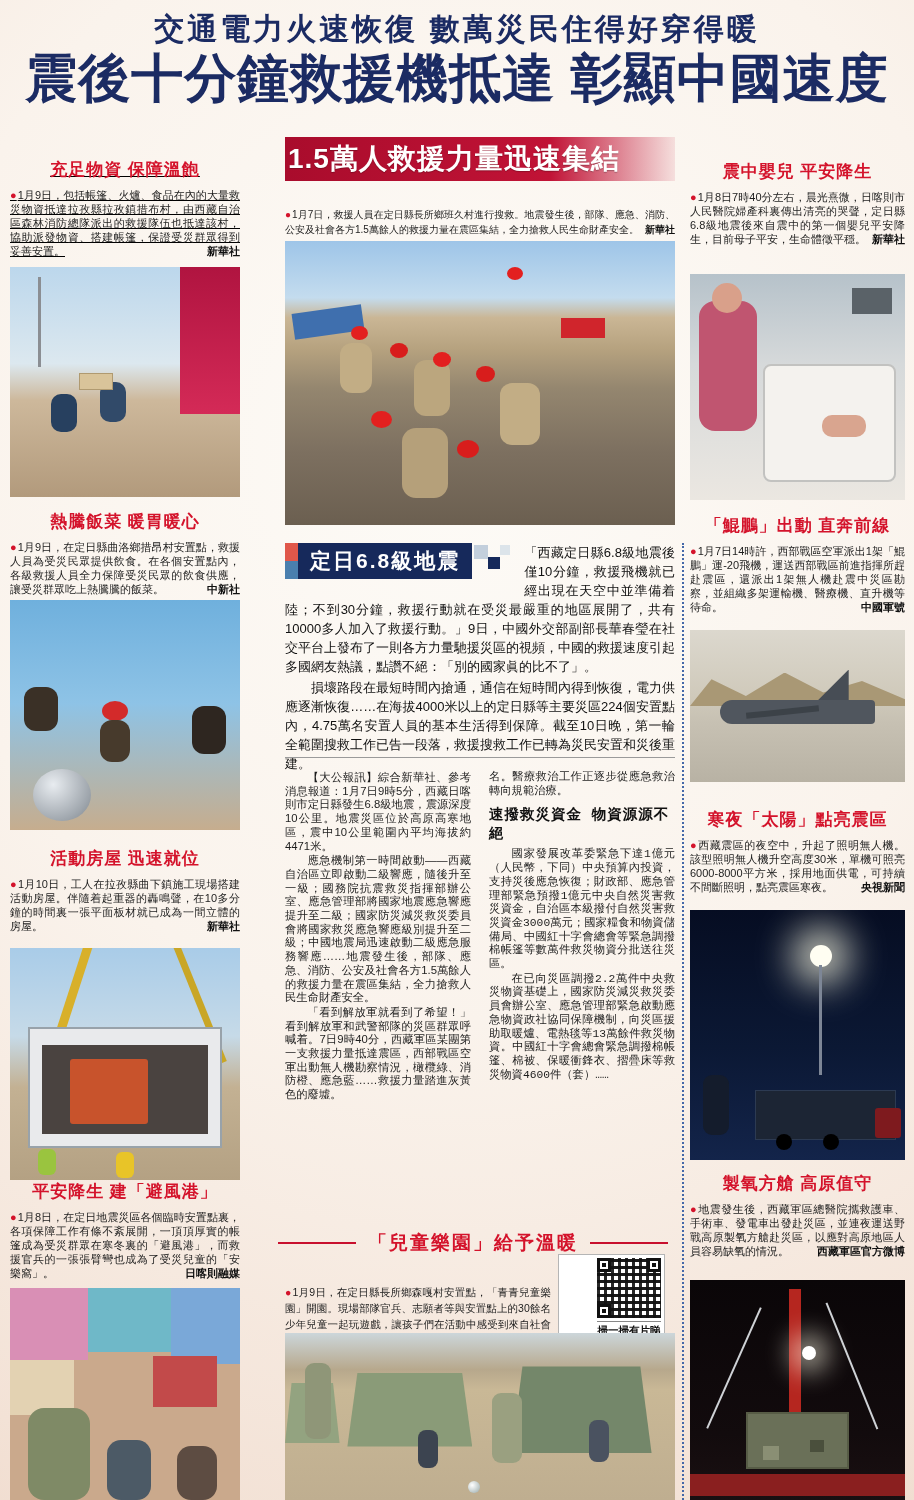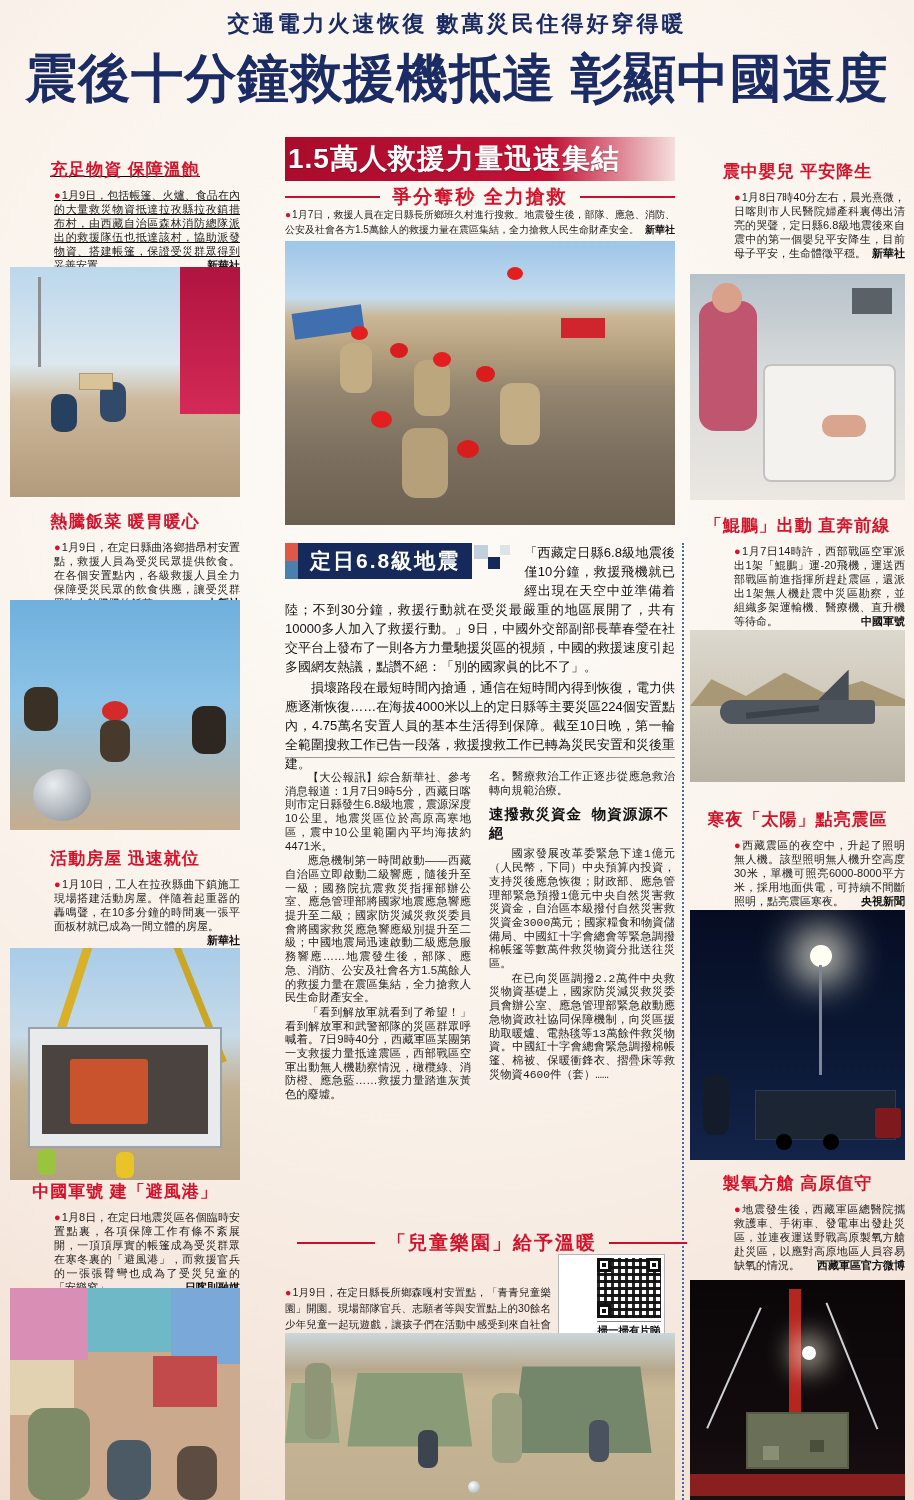--- a/index.html
+++ b/index.html
@@ -3,32 +3,32 @@
 <meta charset="utf-8">
 <style>
   * { margin:0; padding:0; box-sizing:border-box; }
   html,body { background:#ded2c6; }
   body { font-family:"Liberation Sans", sans-serif; }
   #page{ position:relative; width:914px; height:1500px; margin:0 auto; overflow:hidden;
          background: radial-gradient(ellipse 130% 85% at 50% 30%, #fdfbf7 0%, #faf3ec 45%, #f3e2d6 85%, #eed8ca 100%); }
 
   
   .kicker{ position:absolute; top:9px; left:0; width:100%; text-align:center;
-           font-size:22px; font-weight:bold; color:#1b2b63; letter-spacing:3px;}
+           font-size:30px; font-weight:bold; color:#1b2b63; letter-spacing:3px;}
   .headline{ position:absolute; top:44px; left:0; width:100%; text-align:center;
              font-size:52px; font-weight:bold; color:#1b2b63; letter-spacing:1px;}
   .banner{ position:absolute; left:285px; top:137px; width:390px; height:44px;
            background:linear-gradient(90deg,#a90c2c 0%,#c11336 68%, rgba(193,19,54,0.10) 100%);
            color:#fff; font-size:28px; font-weight:bold; line-height:44px; letter-spacing:1px; padding-left:3px;
            text-shadow:0 1px 1px rgba(0,0,0,.25);}
 
   
   .article{ position:absolute; }
   .art-title{ font-size:17px; font-weight:bold; color:#d4132b; text-align:center; letter-spacing:1px; }
-  .article p{ margin-top:8px;margin-left:44px; }
+  .article p{ margin-top:8px; }
   .body-txt{ font-size:11px; line-height:13.9px; text-align:justify; color:#1d1d1d; }
   .bullet{ color:#d4132b; margin-right:1px; }
   .credit{ float:right; font-weight:bold; color:#101010; margin-left:6px; }
 
   
   .sec-head{ position:absolute; display:flex; align-items:center; gap:12px; }
   .sec-title{ color:#d4132b; font-weight:bold; font-size:19px; letter-spacing:2px; white-space:nowrap; }
   .rule{ flex:1; height:2px; background:#c8102e; }
   .intro-txt{ font-size:10px; line-height:15px; text-align:justify; color:#1d1d1d; }
   .quake-block{ position:absolute; }
@@ -109,39 +109,34 @@
     <div class="s" style="left:24%;top:-6%;width:9px;height:60%;background:#d8b02a;transform:rotate(18deg);"></div>
     <div class="s" style="right:16%;top:-4%;width:7px;height:55%;background:#c9a626;transform:rotate(-22deg);"></div>
     <div class="s" style="left:8%;top:34%;width:84%;height:52%;background:#e9eaec;border:2px solid #98a2aa;"></div>
     <div class="s" style="left:14%;top:42%;width:72%;height:38%;background:#4a4340;"></div>
     <div class="s" style="left:26%;top:48%;width:34%;height:28%;background:#c8532c;border-radius:3px;"></div>
     <div class="s dot" style="left:12%;bottom:2%;width:18px;height:26px;background:#9ac43f;border-radius:6px;"></div>
     <div class="s dot" style="left:46%;bottom:1%;width:18px;height:26px;background:#e8c428;border-radius:6px;"></div>
   </div>
 
   <section class="article" style="left:10px; top:1180px; width:230px;">
-    <h2 class="art-title">中國軍號 建「避風港」</h2>
+    <h2 class="art-title">平安降生 建「避風港」</h2>
     <p class="body-txt"><span class="bullet">●</span><span>1月8日，在定日地震災區各個臨時安置點裏，各項保障工作有條不紊展開，一頂頂厚實的帳篷成為受災群眾在寒冬裏的「避風港」，而救援官兵的一張張臂彎也成為了受災兒童的「安樂窩」。</span><span class="credit">日喀則融媒</span></p>
   </section>
   <div class="photo" style="left:10px; top:1288px; width:230px; height:212px; background:#caa98c;">
     <div class="s" style="left:0;top:0;width:34%;height:34%;background:#d98fb5;"></div>
     <div class="s" style="left:34%;top:0;width:36%;height:30%;background:#6fb8c8;"></div>
     <div class="s" style="left:70%;top:0;width:30%;height:36%;background:#7aa8d8;"></div>
     <div class="s" style="left:0;top:34%;width:28%;height:26%;background:#e3d2b2;"></div>
     <div class="s" style="left:62%;top:32%;width:28%;height:24%;background:#c24a4a;"></div>
     <div class="s dot" style="left:8%;bottom:0;width:62px;height:92px;background:#7f8a66;border-radius:16px;"></div>
     <div class="s dot" style="left:42%;bottom:0;width:44px;height:60px;background:#4c5a66;border-radius:14px;"></div>
     <div class="s dot" style="right:10%;bottom:0;width:40px;height:54px;background:#5d4c42;border-radius:14px;"></div>
   </div>
 
-  <div class="sec-head" style="left:285px; top:184px; width:390px;">
-    <span class="rule"></span>
-    <span class="sec-title">爭分奪秒 全力搶救</span>
-    <span class="rule"></span>
-  </div>
   <div class="newscol" style="left:285px; top:207px; width:390px;">
     <p class="intro-txt"><span class="bullet">●</span><span>1月7日，救援人員在定日縣長所鄉班久村進行搜救。地震發生後，部隊、應急、消防、公安及社會各方1.5萬餘人的救援力量在震區集結，全力搶救人民生命財產安全。</span><span class="credit">新華社</span></p>
   </div>
 
   <div class="photo" style="left:285px; top:241px; width:390px; height:284px;
               background:linear-gradient(180deg,#9ec5e8 0%,#c4dcee 20%,#cab695 27%,#b6a27f 38%,#94866f 52%,#7d7060 74%,#6b5f50 100%);">
     <div class="s" style="left:2%;top:24%;width:70px;height:26px;background:#3f6fae;transform:rotate(-8deg);"></div>
     <div class="s" style="right:18%;top:27%;width:44px;height:20px;background:#d0252c;"></div>
     <div class="s dot" style="left:14%;top:36%;width:32px;height:50px;background:#c2ad85;border-radius:12px;"></div>
     <div class="s dot" style="left:33%;top:42%;width:36px;height:56px;background:#bba67e;border-radius:12px;"></div>
@@ -181,21 +176,21 @@
     <p class="col-txt indent">應急機制第一時間啟動——西藏自治區立即啟動二級響應，隨後升至一級；國務院抗震救災指揮部辦公室、應急管理部將國家地震應急響應提升至二級；國家防災減災救災委員會將國家救災應急響應級別提升至二級；中國地震局迅速啟動二級應急服務響應……地震發生後，部隊、應急、消防、公安及社會各方1.5萬餘人的救援力量在震區集結，全力搶救人民生命財產安全。</p>
     <p class="col-txt indent">「看到解放軍就看到了希望！」看到解放軍和武警部隊的災區群眾呼喊着。7日9時40分，西藏軍區某團第一支救援力量抵達震區，西部戰區空軍出動無人機勘察情況，橄欖綠、消防橙、應急藍……救援力量踏進灰黃色的廢墟。</p>
   </div>
   <div class="newscol" style="left:489px; top:771px; width:186px;font-family:Liberation Mono, monospace;">
     <p class="col-txt">名。醫療救治工作正逐步從應急救治轉向規範治療。</p>
     <h3 class="col-sub">速撥救災資金 物資源源不絕</h3>
     <p class="col-txt indent">國家發展改革委緊急下達1億元（人民幣，下同）中央預算內投資，支持災後應急恢復；財政部、應急管理部緊急預撥1億元中央自然災害救災資金，自治區本級撥付自然災害救災資金3000萬元；國家糧食和物資儲備局、中國紅十字會總會等緊急調撥棉帳篷等數萬件救災物資分批送往災區。</p>
     <p class="col-txt indent">在已向災區調撥2.2萬件中央救災物資基礎上，國家防災減災救災委員會辦公室、應急管理部緊急啟動應急物資政社協同保障機制，向災區援助取暖爐、電熱毯等13萬餘件救災物資。中國紅十字會總會緊急調撥棉帳篷、棉被、保暖衝鋒衣、摺疊床等救災物資4600件（套）……</p>
   </div>
 
-  <div class="sec-head" style="left:297px; top:1230px; width:390px;text-align:right;">
+  <div class="sec-head" style="left:278px; top:1230px; width:390px;text-align:right;">
     <span class="rule"></span>
     <span class="sec-title">「兒童樂園」給予溫暖</span>
     <span class="rule"></span>
   </div>
   <div class="newscol" style="left:285px; top:1284px; width:266px;">
     <p class="children-txt"><span class="bullet">●</span><span>1月9日，在定日縣長所鄉森嘎村安置點，「青青兒童樂園」開園。現場部隊官兵、志願者等與安置點上的30餘名少年兒童一起玩遊戲，讓孩子們在活動中感受到來自社會各界的溫暖。</span><span class="credit">日喀則融媒</span></p>
   </div>
   <div class="qr-box" style="left:558px; top:1254px;padding-left:38px;">
     <div class="qr-pattern">
       <span class="finder" style="left:0;top:0;"></span>

